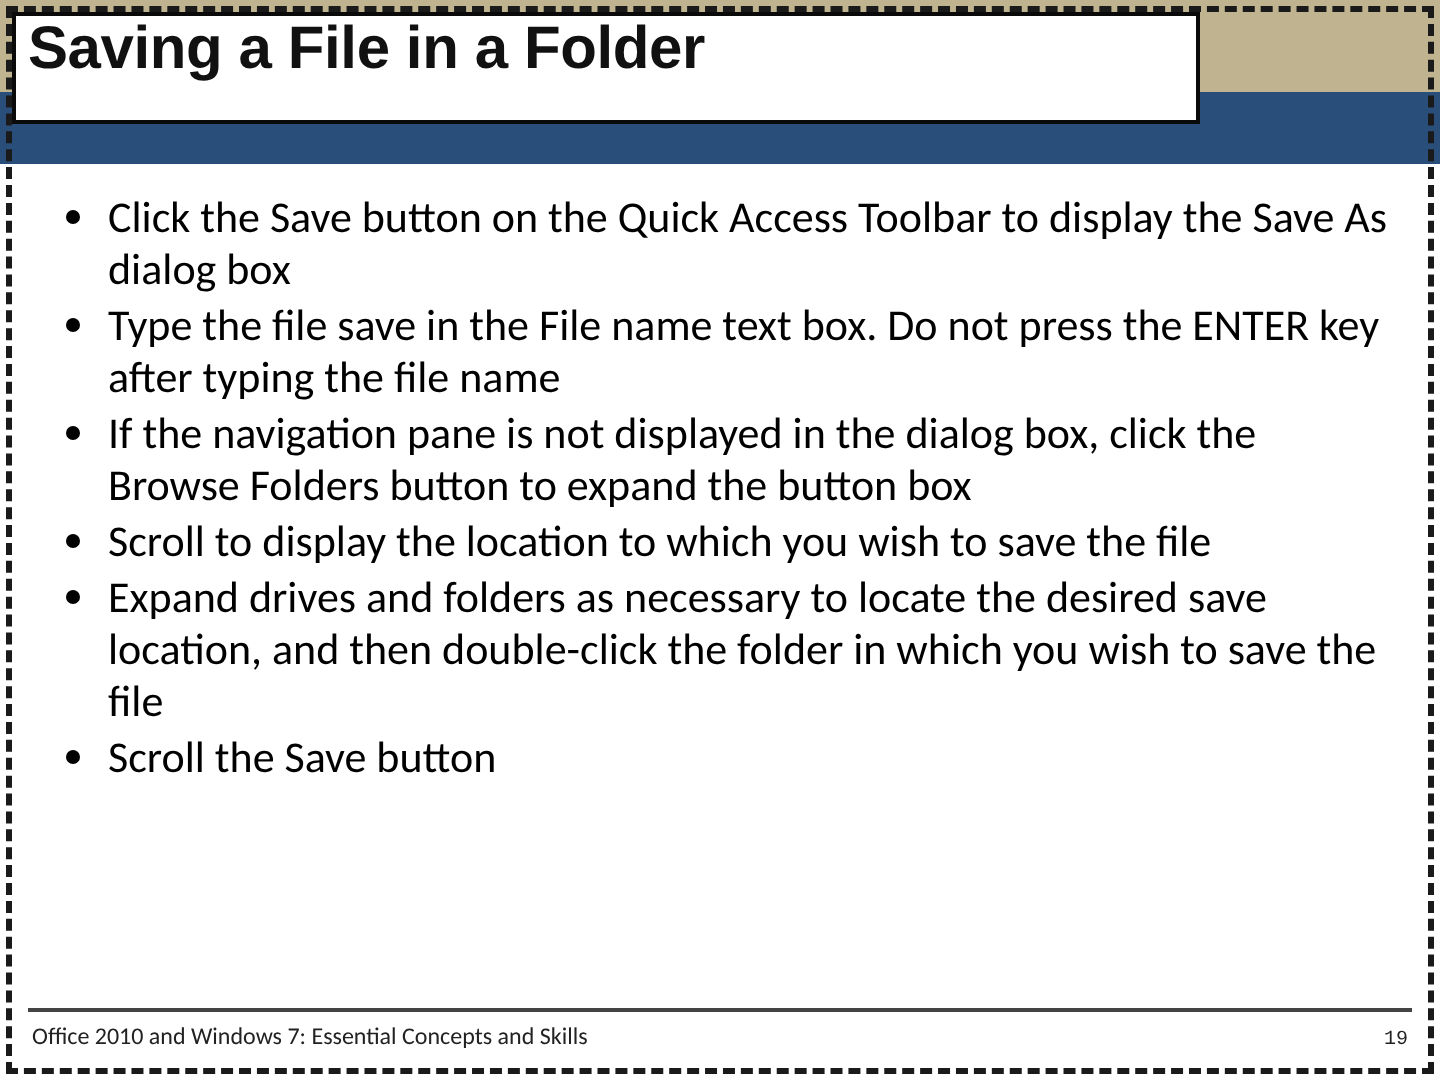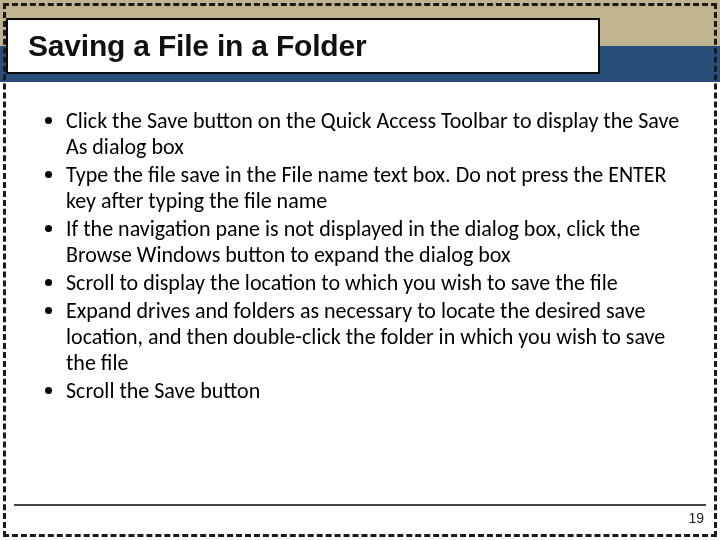--- a/index.html
+++ b/index.html
@@ -45,41 +45,40 @@
   .title-box {
     position: absolute;
     top: 6px;
     left: 6px;
     width: 594px;
     height: 56px;
     box-sizing: border-box;
     background: #ffffff;
     border: 2px solid #0a0a0a;
     display: flex;
-    align-items: center;
-    padding: 0 20px;
-    margin-top: 12px;
+    align-items: flex-start;
+    padding: 0 6px;
   }
   .title-text {
     font-family: Arial, "Arial Narrow", sans-serif;
     font-weight: 700;
     font-size: 30px;
     color: #111;
     letter-spacing: -0.2px;
   }
   .content {
     position: absolute;
     top: 96px;
     left: 22px;
     right: 22px;
     bottom: 56px;
     overflow: hidden;
   }
   .content ul {
-    margin: 12px;
+    margin: 0;
     padding: 0 0 0 32px;
     list-style-type: disc;
   }
   .content li {
     font-size: 22px;
     line-height: 1.18;
     color: #000;
     margin: 0 0 2px 0;
     font-family: Calibri, "Segoe UI", Arial, sans-serif;
   }
@@ -96,44 +95,45 @@
     left: 16px;
     bottom: 14px;
     font-size: 12px;
     color: #222;
     font-family: Calibri, Arial, sans-serif;
   }
   .page-number {
     position: absolute;
     right: 16px;
     bottom: 14px;
-    font-size: 14px;
+    font-size: 10px;
     color: #222;
-    font-family: Liberation Sans, sans-serif;
+    font-family: Liberation Mono, monospace;
   }
 </style>
 </head>
 <body>
 
 <div class="slide">
   <div class="top-band"></div>
   <div class="blue-band"></div>
 
   <div class="title-box">
     <div class="title-text">Saving a File in a Folder</div>
   </div>
 
   <div class="content">
     <ul>
       <li>Click the Save button on the Quick Access Toolbar to display the Save As dialog box</li>
       <li>Type the file save in the File name text box. Do not press the ENTER key after typing the file name</li>
-      <li>If the navigation pane is not displayed in the dialog box, click the Browse Windows button to expand the dialog box</li>
+      <li>If the navigation pane is not displayed in the dialog box, click the Browse Folders button to expand the button box</li>
       <li>Scroll to display the location to which you wish to save the file</li>
       <li>Expand drives and folders as necessary to locate the desired save location, and then double-click the folder in which you wish to save the file</li>
       <li>Scroll the Save button</li>
     </ul>
   </div>
 
   <div class="footer-line"></div>
+  <div class="footer-text">Office 2010 and Windows 7: Essential Concepts and Skills</div>
   <div class="page-number">19</div>
 
   <div class="dashed-frame"></div>
 </div>
 
 </body></html>

